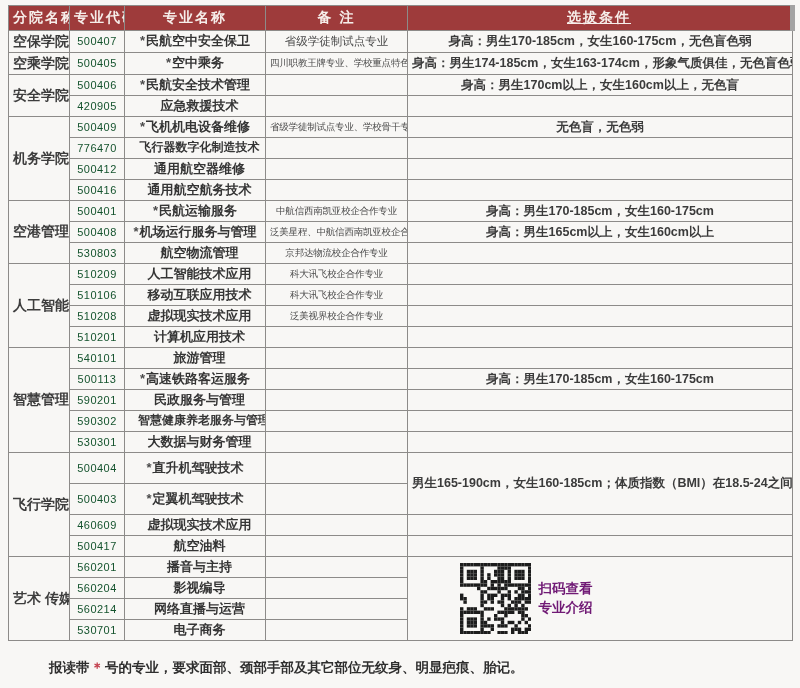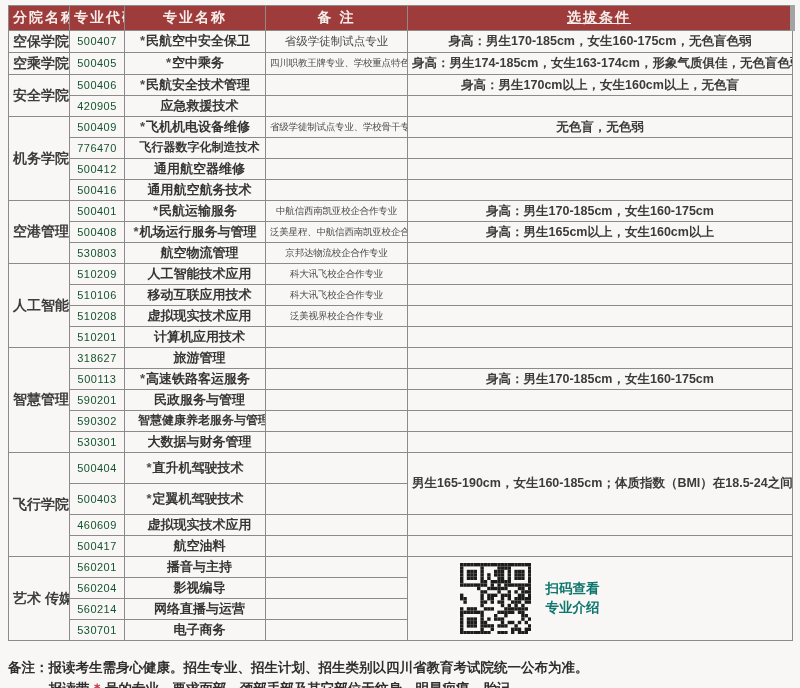--- a/index.html
+++ b/index.html
@@ -76,24 +76,24 @@
     font-size: 12.5px;
     font-weight: 600;
     color: #3b3b3b;
     padding-left: 10px;
     white-space: normal;
     line-height: 16px;
   }
   td.qrcell { vertical-align: middle; }
   .qrwrap { display: flex; align-items: center; padding-left: 48px; }
   .qrcaption {
-    margin-left: 14px;
+    margin-left: 7px;
     font-size: 13.5px;
     font-weight: 600;
-    color: #0f766e;
+    color: #701a75;
     line-height: 19px;
   }
   .footnote {
     margin-top: 16px;
     padding-left: 0px;
     font-size: 13.5px;
     font-weight: bold;
     color: #2e2e2e;
     line-height: 21px;
   }
@@ -216,21 +216,21 @@
         </tr>
         <tr>
           <td class="code">510201</td>
           <td class="major"><span class="mjr nostar">计算机应用技术</span></td>
           <td class="note"></td>
           <td class="criteria"></td>
         </tr>
         <tr>
           <td class="college" rowspan="5">智慧管理
 学院</td>
-          <td class="code">318627</td>
+          <td class="code">540101</td>
           <td class="major"><span class="mjr nostar">旅游管理</span></td>
           <td class="note"></td>
           <td class="criteria"></td>
         </tr>
         <tr>
           <td class="code">500113</td>
           <td class="major"><span class="star">*</span><span class="mjr">高速铁路客运服务</span></td>
           <td class="note"></td>
           <td class="criteria">身高：男生170-185cm，女生160-175cm</td>
         </tr>
@@ -551,16 +551,15 @@
         </tr>
         <tr>
           <td class="code">530701</td>
           <td class="major"><span class="mjr nostar">电子商务</span></td>
           <td class="note"></td>
         </tr>
       </tbody>
   </table>
 
   <div class="footnote">
-    <div class="line1"><span>备注：</span><span>报读考生需身心健康。招生专业、招生计划、招生类别以四川省教育考试院统一公布为准。</span></div>
     <div class="line2"><span>报读带</span><span class="note-star">＊</span><span>号的专业，要求面部、颈部手部及其它部位无纹身、明显疤痕、胎记。</span></div>
   </div>
 </div>
 
 </body></html>

